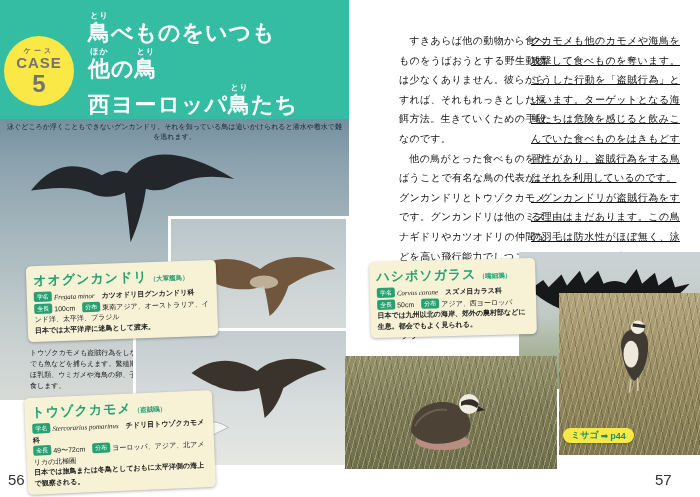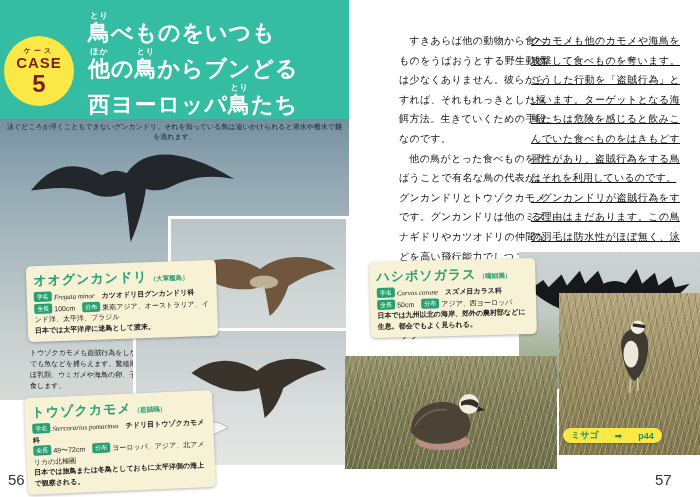--- a/index.html
+++ b/index.html
@@ -2,21 +2,21 @@
 <html><head>
 <meta charset="utf-8">
 <style>
   html,body{margin:0;padding:0;background:#e8e8e8;}
   #canvas{position:relative;width:700px;height:497px;background:#ffffff;overflow:hidden;
           font-family:"Liberation Sans","DejaVu Sans",sans-serif;}
 
   
   .teal-header{position:absolute;left:0;top:0;width:349px;height:119px;background:#35bda4;z-index:2;}
   .case-badge{position:absolute;left:4px;top:36px;width:70px;height:70px;border-radius:50%;
-              background:#f9e845;color:#7f1d1d;display:flex;flex-direction:column;align-items:center;
+              background:#f9e845;color:#737373;display:flex;flex-direction:column;align-items:center;
               justify-content:center;z-index:4;text-align:center;}
   .case-furi{font-size:7px;letter-spacing:3px;font-weight:bold;line-height:8px;}
   .case-label{font-size:15px;font-weight:bold;letter-spacing:1px;line-height:16px;}
   .case-num{font-size:24px;font-weight:bold;line-height:25px;}
   .title{position:absolute;left:88px;top:11px;color:#fff;z-index:4;}
   .title-line{white-space:nowrap;height:36px;}
   .seg{display:inline-block;text-align:center;vertical-align:bottom;}
   .seg .rt{display:block;font-size:8px;line-height:9px;height:9px;font-weight:bold;letter-spacing:1px;}
   .seg .rb{display:block;font-size:22px;line-height:26px;font-weight:bold;letter-spacing:1px;}
 
@@ -65,38 +65,38 @@
                text-align:justify;white-space:pre-line;z-index:1;}
   #col1{left:377px;top:31px;width:147px;height:236px;margin-left:22px;}
   #col2{left:531px;top:31px;width:149px;height:236px;text-decoration:underline;}
 
   
   .page-num{position:absolute;font-size:15px;color:#333;z-index:7;}
   #pn-left{left:8px;top:471px;}
   #pn-right{left:655px;top:471px;}
   .ref-badge{position:absolute;left:563px;top:428px;height:15px;padding:0 8px;border-radius:9px;
              background:#f9e845;color:#1f8f66;font-size:9px;font-weight:bold;display:flex;
-             align-items:center;gap:16px;z-index:6;box-shadow:0 1px 2px rgba(0,0,0,.25);}
+             align-items:center;gap:2px;z-index:6;box-shadow:0 1px 2px rgba(0,0,0,.25);}
 </style>
 </head>
 <body>
 
 <div id="canvas">
 
   <div class="teal-header"></div>
 
   <div class="case-badge">
     <span class="case-furi">ケース</span>
     <span class="case-label">CASE</span>
     <span class="case-num">5</span>
   </div>
 
   <div class="title">
     <div class="title-line"><span class="seg"><span class="rt">とり</span><span class="rb">鳥</span></span><span class="seg"><span class="rt">&nbsp;</span><span class="rb">べものをいつも</span></span></div>
-    <div class="title-line"><span class="seg"><span class="rt">ほか</span><span class="rb">他</span></span><span class="seg"><span class="rt">&nbsp;</span><span class="rb">の</span></span><span class="seg"><span class="rt">とり</span><span class="rb">鳥</span></span><span class="seg"><span class="rt">&nbsp;</span><span class="rb">からブンどる</span></span></div>
+    <div class="title-line"><span class="seg"><span class="rt">ほか</span><span class="rb">他</span></span><span class="seg"><span class="rt">&nbsp;</span><span class="rb">の</span></span><span class="seg"><span class="rt">とり</span><span class="rb">鳥</span></span></div>
     <div class="title-line"><span class="seg"><span class="rt">&nbsp;</span><span class="rb">西ヨーロッパ</span></span><span class="seg"><span class="rt">とり</span><span class="rb">鳥</span></span><span class="seg"><span class="rt">&nbsp;</span><span class="rb">たち</span></span></div>
   </div>
 
   <div class="photo" id="photo-main">
     <div class="photo-cap">泳ぐどころか浮くこともできないグンカンドリ。それを知っている鳥は追いかけられると潜水や着水で難を逃れます。</div>
     <svg class="bird-svg" style="left:25px;top:16px;width:215px;height:115px;" viewBox="0 0 220 120">
       <path d="M4 58 C30 24 58 30 78 42 C88 36 96 36 104 40 C122 14 160 12 216 46 C186 40 166 46 150 54 C142 58 132 59 124 56 C122 72 116 94 108 112 C106 92 104 74 102 60 C90 66 76 66 66 60 C44 52 20 56 4 58 Z" fill="#23272b"></path>
     </svg>
   </div>
 

